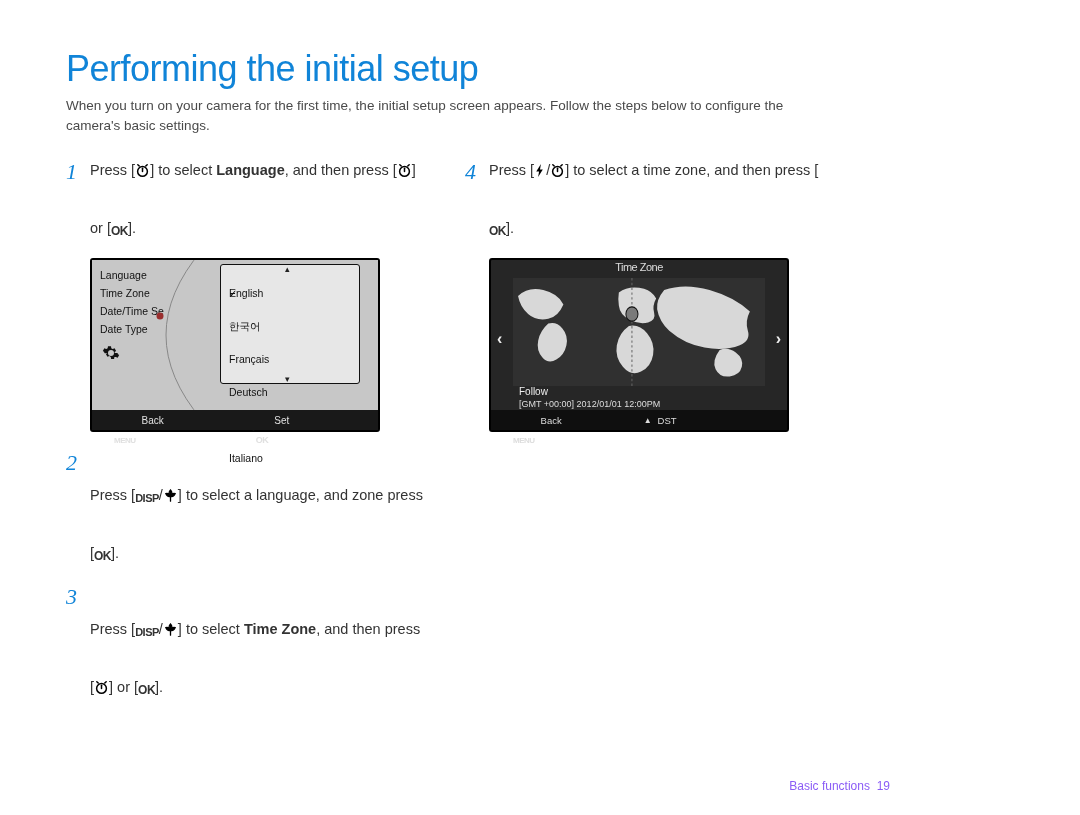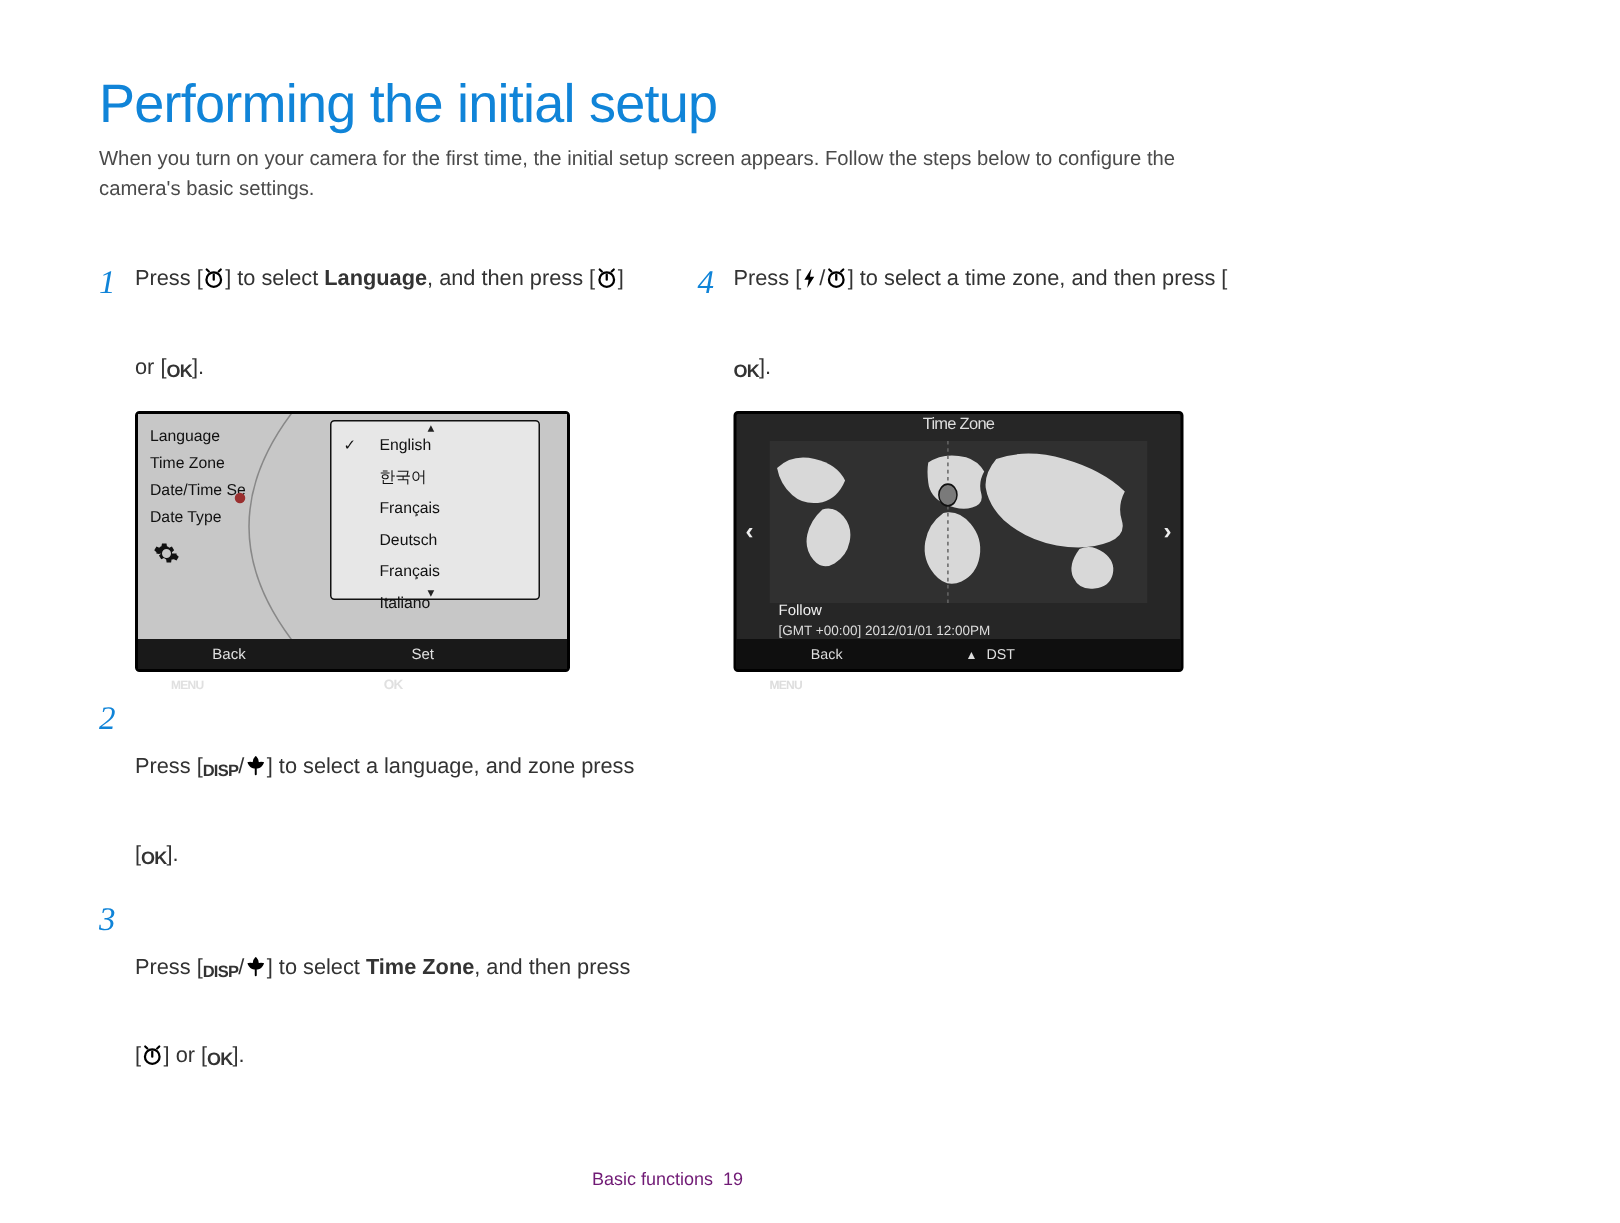--- a/index.html
+++ b/index.html
@@ -22,21 +22,21 @@
     font-size: 36px;
     font-weight: 400;
     color: #1084d8;
     letter-spacing: -0.5px;
     margin: 0 0 6px 0;
   }
   .intro {
     font-size: 13.5px;
     line-height: 1.45;
     color: #4a4a4a;
-    margin: 0 0 40px 0;
+    margin: 0 0 24px 0;
   }
   .cols {
     display: flex;
     gap: 40px;
   }
   .col {
     flex: 1;
   }
   .step {
     display: flex;
@@ -135,23 +135,24 @@
     left: 128px; top: 4px; width: 140px; bottom: 26px;
     background: #e7e7e7;
     border: 1px solid #111;
     border-radius: 3px;
     box-sizing: border-box;
     padding: 6px 0;
     font-size: 10.5px;
     color: #111;
   }
   .lcd-lang .dropdown .item {
-    padding: 2px 0 2px 32px;
+    padding: 2px 0 2px 8px;
     position: relative;
     line-height: 17px;
+    margin-top: 12px;
   }
   .lcd-lang .dropdown .item.sel::before {
     content: "✓";
     position: absolute;
     left: 8px;
     font-size: 10px;
   }
   .lcd-lang .dropdown .arrow {
     position: absolute;
     left: 50%;
@@ -232,23 +233,23 @@
     padding: 0 10px;
     gap: 6px;
     box-sizing: border-box;
   }
   .lcd-tz .bar .seg2 { margin-left: 70px; }
 
   .footer {
     position: absolute;
     bottom: 22px;
     left: 0; right: 0;
-    text-align: center;
+    text-align: right;
     font-size: 12px;
-    color: #701a75;
+    color: #8b5cf6;
   }
 </style>
 </head>
 <body>
 
 <div class="page">
   <h1 class="title">Performing the initial setup</h1>
   <p class="intro">When you turn on your camera for the first time, the initial setup screen appears. Follow the steps below to configure the camera's basic settings.</p>
 
   <div class="cols">

